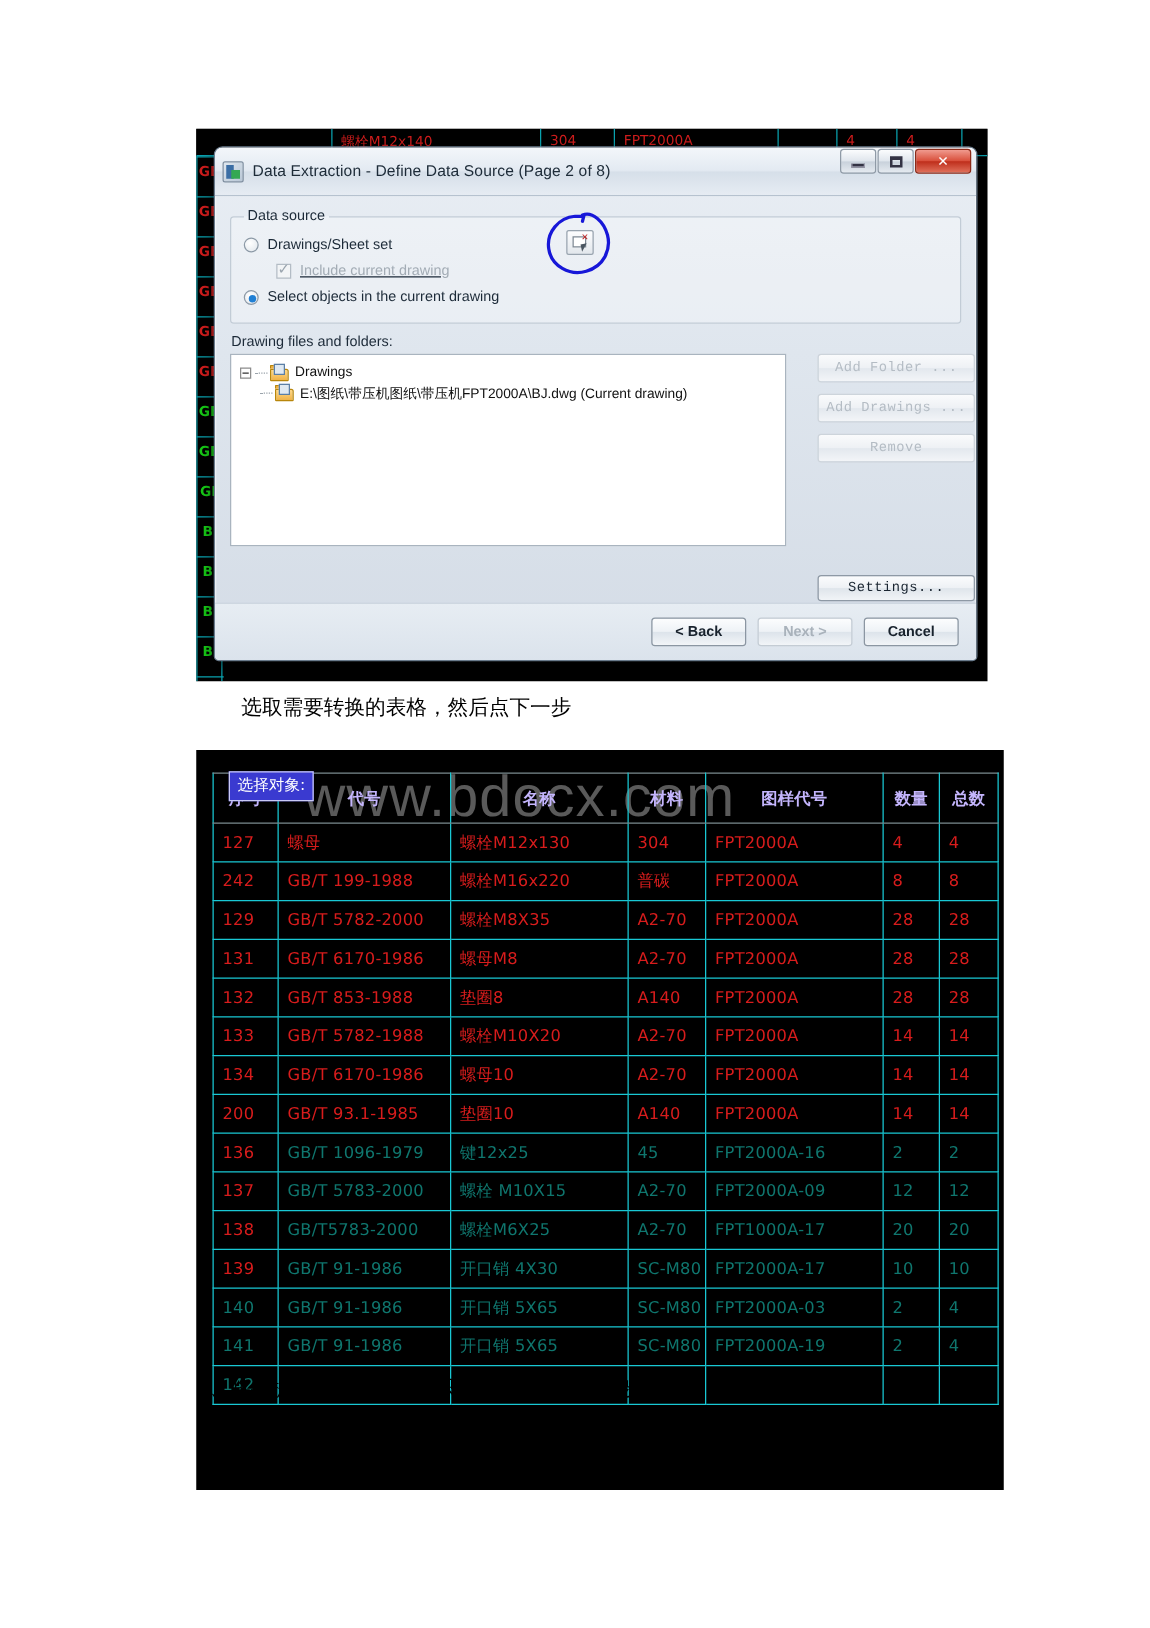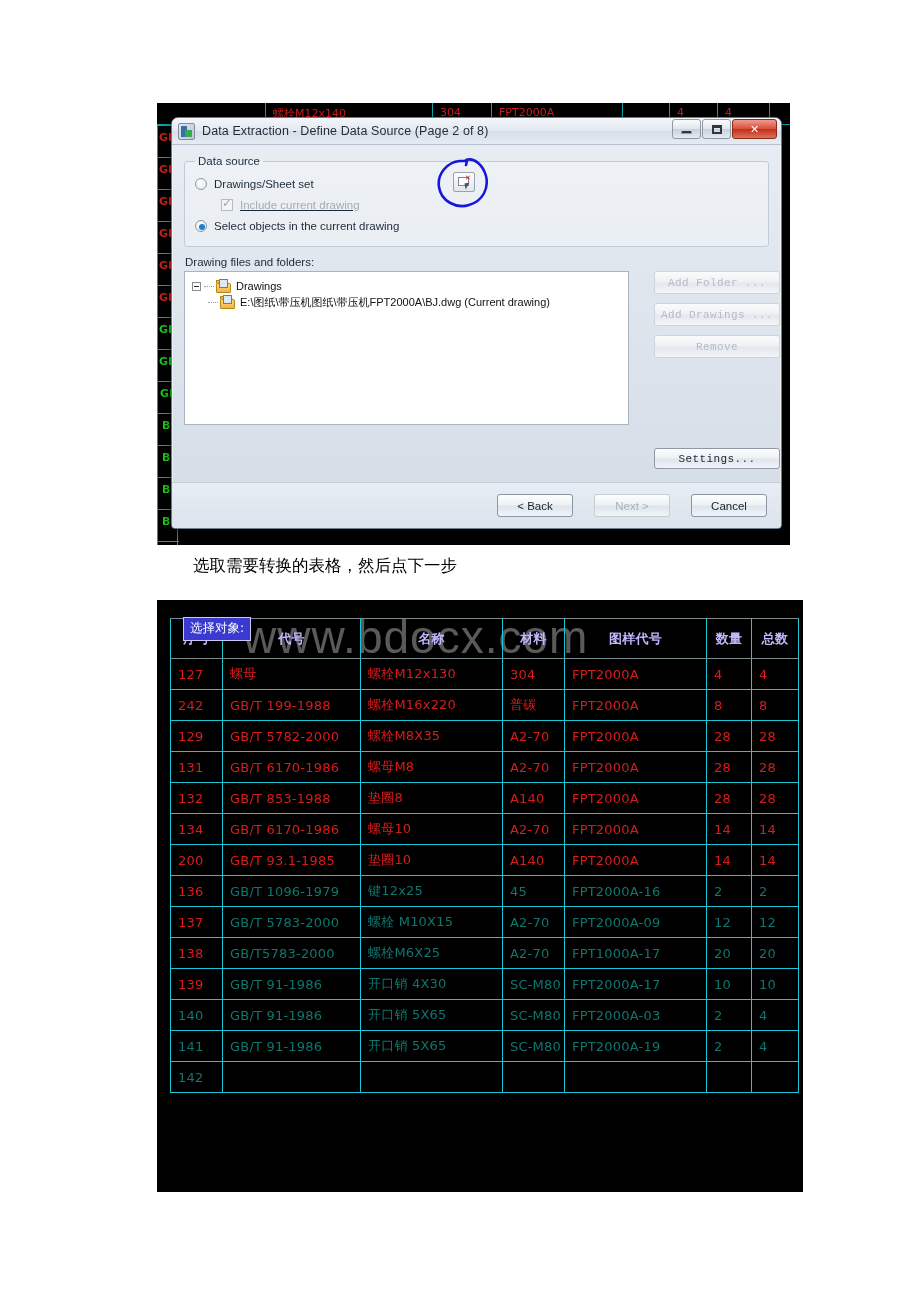--- a/index.html
+++ b/index.html
@@ -49,21 +49,21 @@
     left: 14px; top: 14px;
     width: 611px; height: 412px;
     border-radius: 7px 7px 4px 4px;
     background: linear-gradient(180deg,#e9eef4 0%, #dfe6ee 40%, #d4dce6 100%);
     border: 1px solid #6a7b8c;
     box-shadow: 0 0 0 1px rgba(255,255,255,.5) inset, 0 3px 10px rgba(0,0,0,.55);
     font-family: "Liberation Sans", sans-serif;
   }
   #titlebar {
     position: relative;
-    height: 27px;
+    height: 39px;
     border-radius: 6px 6px 0 0;
     background: linear-gradient(180deg,#f3f6fa 0%, #e3eaf2 48%, #d6dfe9 52%, #e6ecf3 100%);
     border-bottom: 1px solid #b6c2cf;
     display: flex; align-items: center;
     padding-left: 6px;
   }
   .win-icon {
     width: 17px; height: 17px; margin-right: 7px;
     background: linear-gradient(135deg,#dfe7ef,#b9c7d6);
     border: 1px solid #7f8fa0; border-radius: 2px;
@@ -218,21 +218,21 @@
     font-family: "Liberation Mono","DejaVu Sans Mono",monospace;
     font-size: 11px; color: #1a2531;
     display:flex; align-items:center; justify-content:center; letter-spacing:.4px;
   }
   #dlg-footer {
     position: absolute; left: 0; right: 0; bottom: 0; height: 46px;
     border-top: 1px solid #c7d0da;
     background: linear-gradient(180deg,#e7edf3,#dbe3ec);
     border-radius: 0 0 4px 4px;
     display: flex; align-items: center; justify-content: flex-end;
-    padding-right: 14px; gap: 21px;
+    padding-right: 14px; gap: 9px; font-weight: bold;
   }
   .fbtn {
     width: 76px; height: 23px;
     border: 1px solid #8b96a2; border-radius: 3px;
     background: linear-gradient(180deg,#fcfdfe 0%,#eef2f6 48%,#dde4eb 52%,#f2f5f8 100%);
     font-size: 11.5px; color: #18222d;
     display:flex; align-items:center; justify-content:center;
   }
   .fbtn.disabled { color:#a9b2bb; border-color:#c4ccd4; }
 
@@ -508,20 +508,29 @@
         <tr>
           <td class="c-red">132</td>
           <td class="c-red">GB/T 853-1988</td>
           <td class="c-red">垫圈8</td>
           <td class="c-red">A140</td>
           <td class="c-red">FPT2000A</td>
           <td class="c-red">28</td>
           <td class="c-red">28</td>
         </tr>
         <tr>
+          <td class="c-red">133</td>
+          <td class="c-red">GB/T 5782-1988</td>
+          <td class="c-red">螺栓M10X20</td>
+          <td class="c-red">A2-70</td>
+          <td class="c-red">FPT2000A</td>
+          <td class="c-red">14</td>
+          <td class="c-red">14</td>
+        </tr>
+        <tr>
           <td class="c-red">134</td>
           <td class="c-red">GB/T 6170-1986</td>
           <td class="c-red">螺母10</td>
           <td class="c-red">A2-70</td>
           <td class="c-red">FPT2000A</td>
           <td class="c-red">14</td>
           <td class="c-red">14</td>
         </tr>
         <tr>
           <td class="c-red">200</td>

